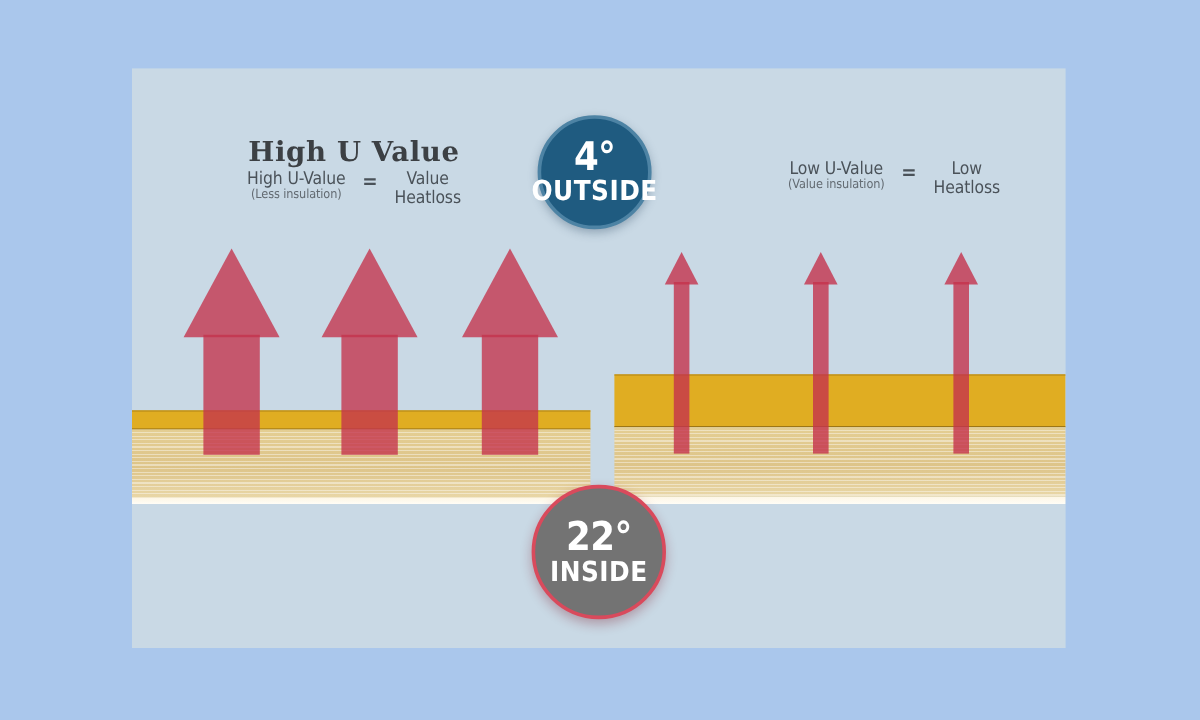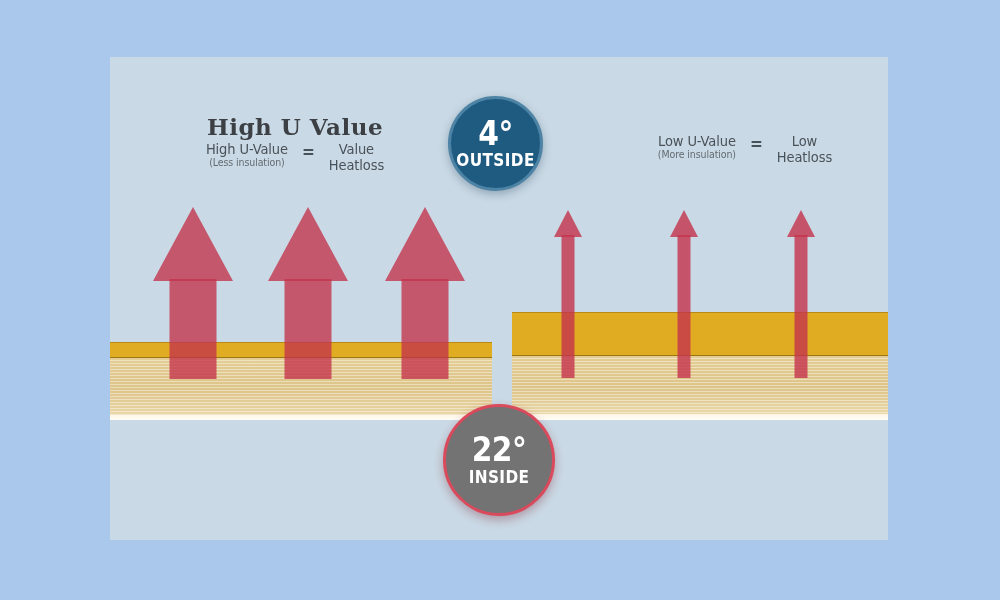--- a/index.html
+++ b/index.html
@@ -58,21 +58,21 @@
     display:flex;flex-direction:column;align-items:center;justify-content:center;
     color:#ffffff;text-align:center;
     box-sizing:border-box;
   }
   .badge .deg{
     font-family:"DejaVu Sans Condensed","DejaVu Sans",sans-serif;
     font-weight:bold;font-size:33px;line-height:.95;letter-spacing:-.5px;
   }
   .badge .lbl{
     font-family:"DejaVu Sans Condensed","DejaVu Sans",sans-serif;
-    font-weight:bold;font-size:17px;line-height:1;letter-spacing:.4px;
+    font-weight:bold;font-size:23px;line-height:1;letter-spacing:.4px;
     margin-top:3px;
   }
   #badge-outside{
     left:448px;top:96px;width:95px;height:95px;
     background:#1f5b80;
     border:3px solid #4d83a4;
     box-shadow:0 3px 8px rgba(40,70,95,.35);
   }
   #badge-inside{
     left:443px;top:404px;width:112px;height:112px;
@@ -184,21 +184,21 @@
     </div>
     <div class="arrow arrow-big" style="left:275px;top:150px;width:80px;height:172px;">
       <div class="head"></div>
       <div class="shaft"></div>
     </div>
 
 
     <div class="eq" style="left:510px;top:76px;width:250px;">
       <div class="col">
         <span class="big">Low U-Value</span>
-        <span class="small">(More insulation)</span>
+        <span class="small">(Value insulation)</span>
       </div>
       <span class="sign">=</span>
       <div class="col">
         <span class="big">Low</span>
         <span class="big">Heatloss</span>
       </div>
     </div>
 
     <div class="wall" id="wall-right">
       <div class="gold"></div>

